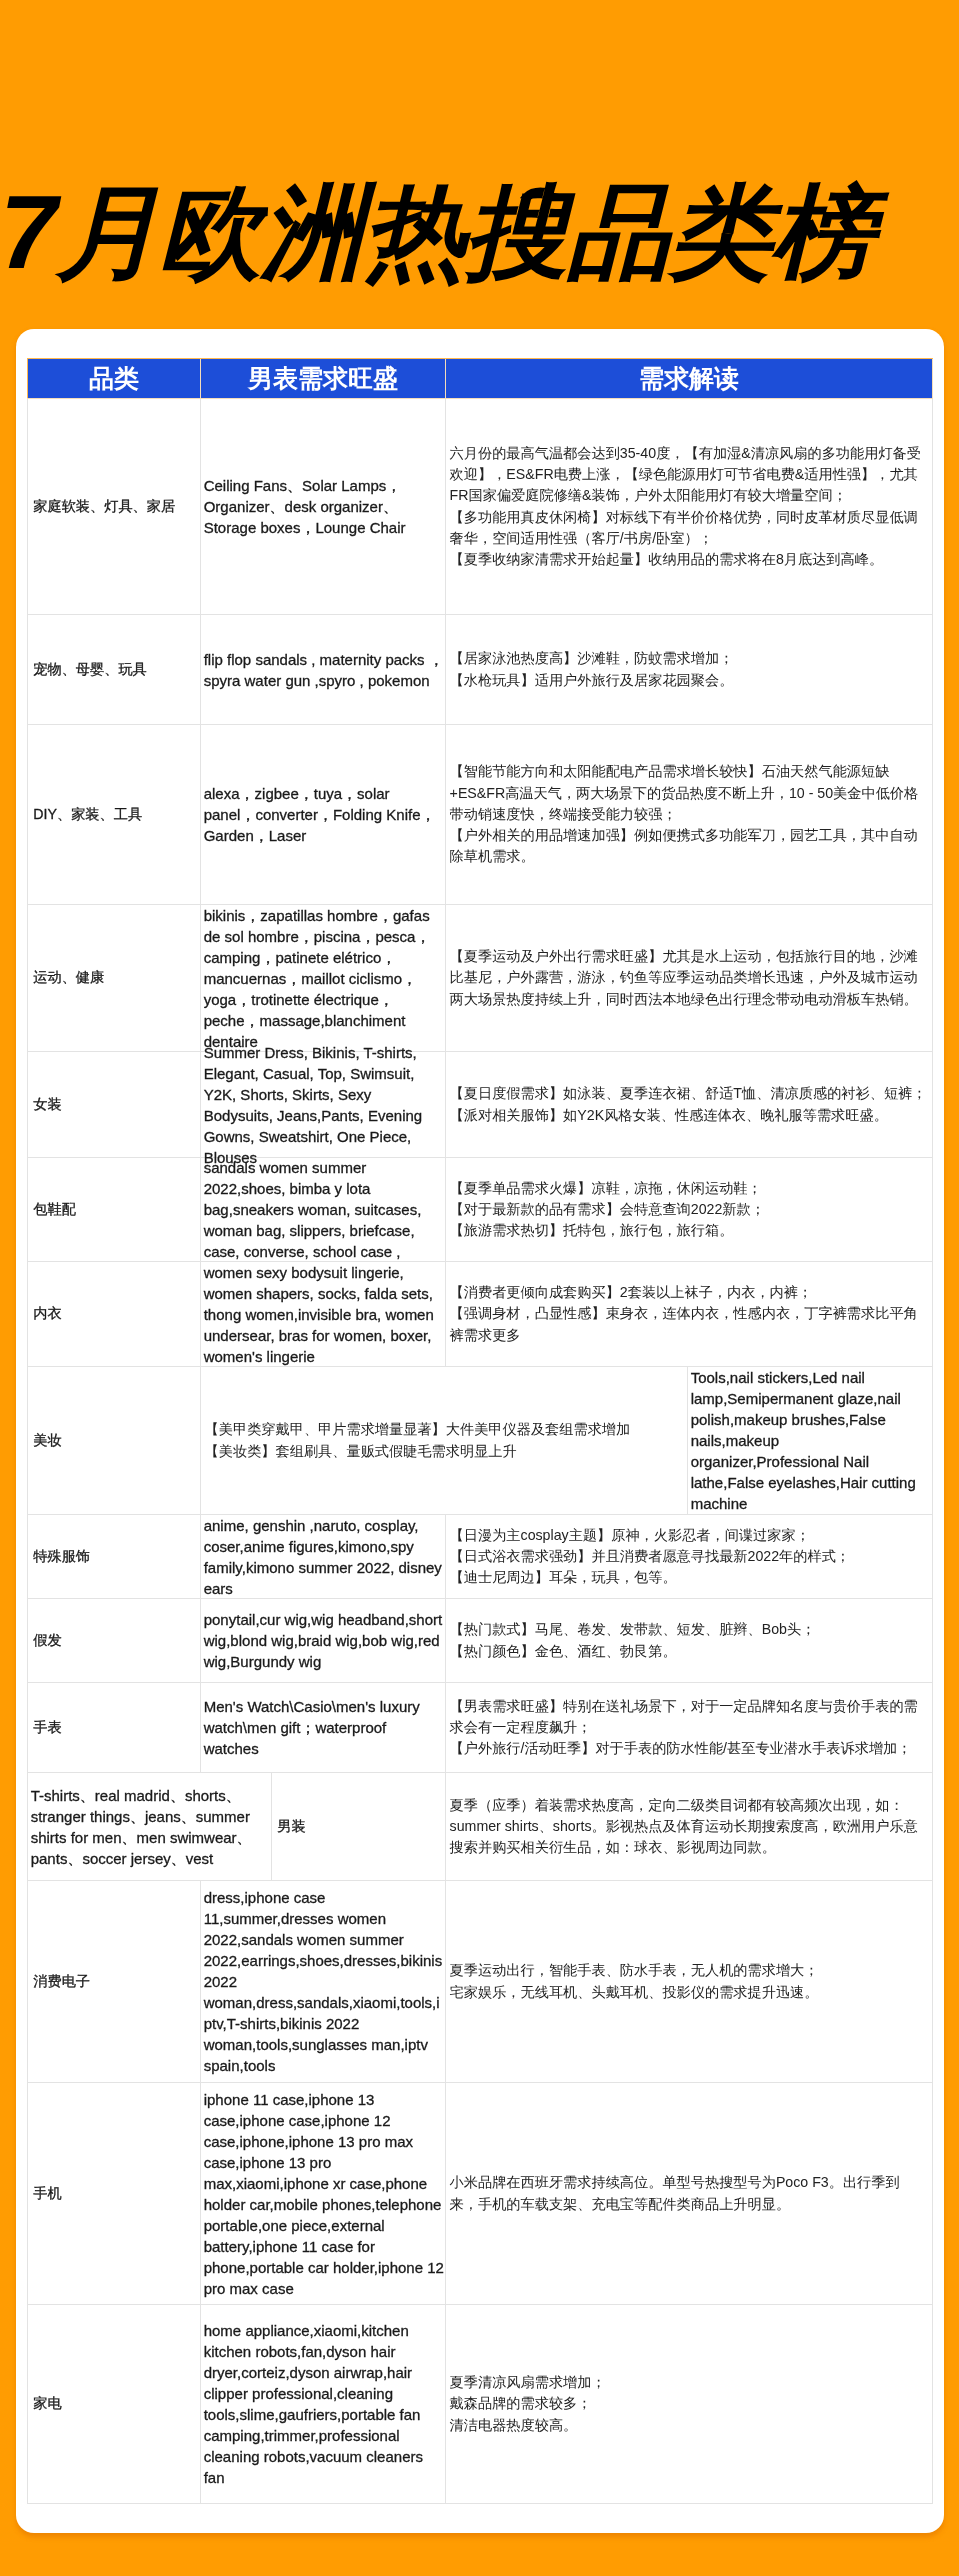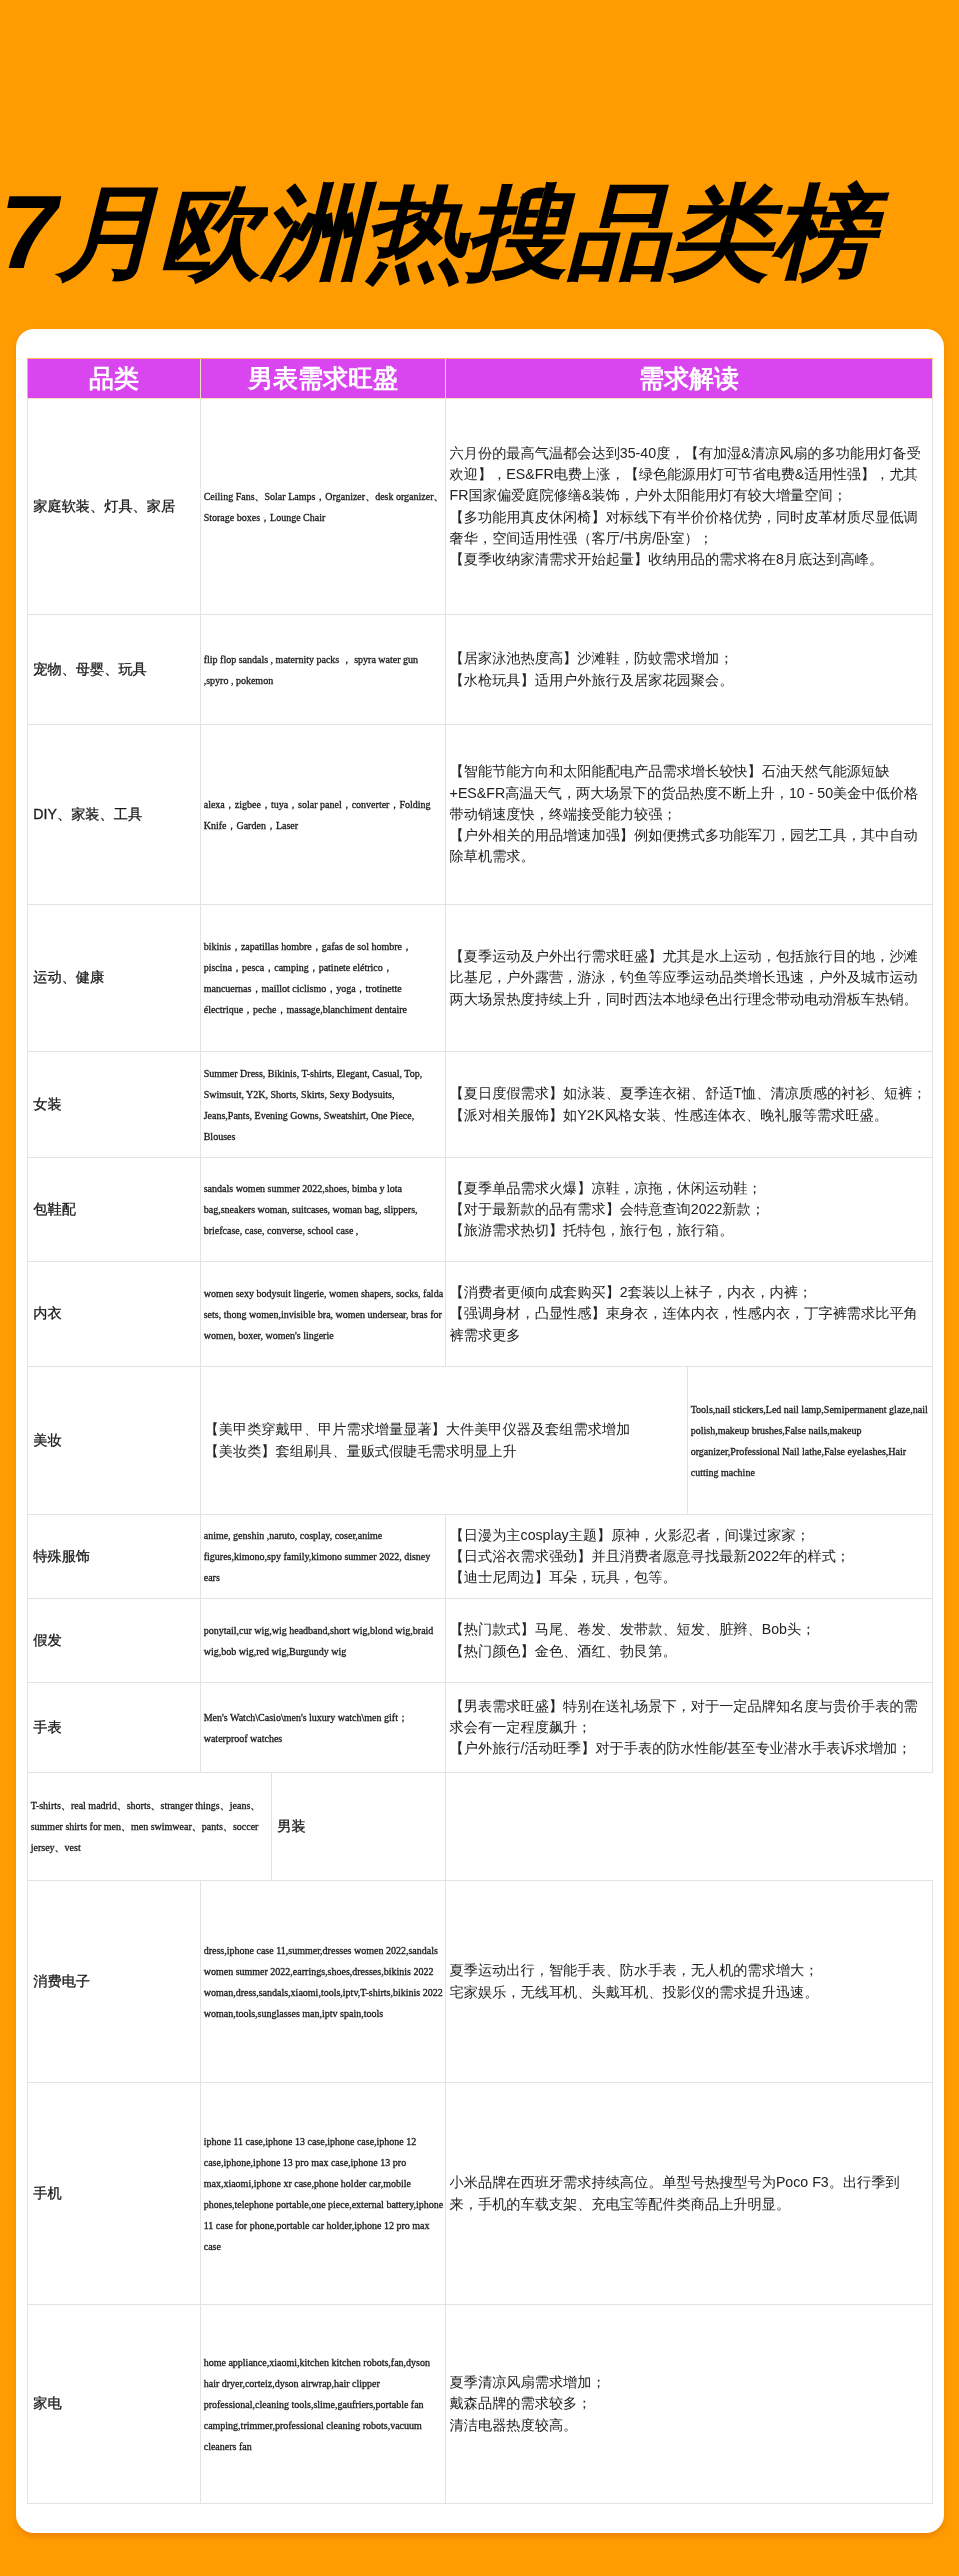--- a/index.html
+++ b/index.html
@@ -60,35 +60,34 @@
     .c1 { width: 174px; padding: 0 5.3px; }
     .c2 { width: 245px; padding: 0 0.9px 0 2.7px; }
     .c3 { width: 487px; padding: 0 5.3px 0 3.6px; }
     .txt { width: 100%; }
     .c1 .txt {
       font-size: 14.2px;
       line-height: 21.3px;
       -webkit-text-stroke: 0.3px #1a1a1a;
     }
     .c2 .txt {
-      font-size: 10px;
+      font-size: 15px;
       line-height: 21px;
       overflow-wrap: anywhere;
-      font-family: Liberation Serif, serif;
       -webkit-text-stroke: 0.3px #1a1a1a;
     }
     .c3 .txt {
       font-size: 14.2px;
       line-height: 21.3px;
       white-space: pre-line;
       color: #222222;
     }
     .head {
       height: 41px;
-      background: #d946ef;
+      background: #1d4ed8;
       border-top: 0.9px solid #FFB84D;
       border-bottom: 1.8px solid #F4DDBA;
     }
     .head .cell {
       border-right: 1.8px solid #F4DDBA;
       justify-content: center;
       text-align: center;
       color: #ffffff;
       font-size: 25px;
       font-weight: bold;
@@ -256,20 +255,23 @@
       </div>
   </div>
 
   <div class="row" style="height:108px">
     <div class="cell c2">
         <div class="txt">T-shirts、real madrid、shorts、stranger things、jeans、summer shirts for men、men swimwear、pants、soccer jersey、vest</div>
       </div>
     <div class="cell c1">
         <div class="txt">男装</div>
       </div>
+    <div class="cell c3">
+        <div class="txt">夏季（应季）着装需求热度高，定向二级类目词都有较高频次出现，如：summer shirts、shorts。影视热点及体育运动长期搜索度高，欧洲用户乐意搜索并购买相关衍生品，如：球衣、影视周边同款。</div>
+      </div>
   </div>
 
   <div class="row" style="height:202px">
     <div class="cell c1">
         <div class="txt">消费电子</div>
       </div>
     <div class="cell c2">
         <div class="txt">dress,iphone case 11,summer,dresses women 2022,sandals women summer 2022,earrings,shoes,dresses,bikinis 2022 woman,dress,sandals,xiaomi,tools,iptv,T-shirts,bikinis 2022 woman,tools,sunglasses man,iptv spain,tools</div>
       </div>
     <div class="cell c3">

